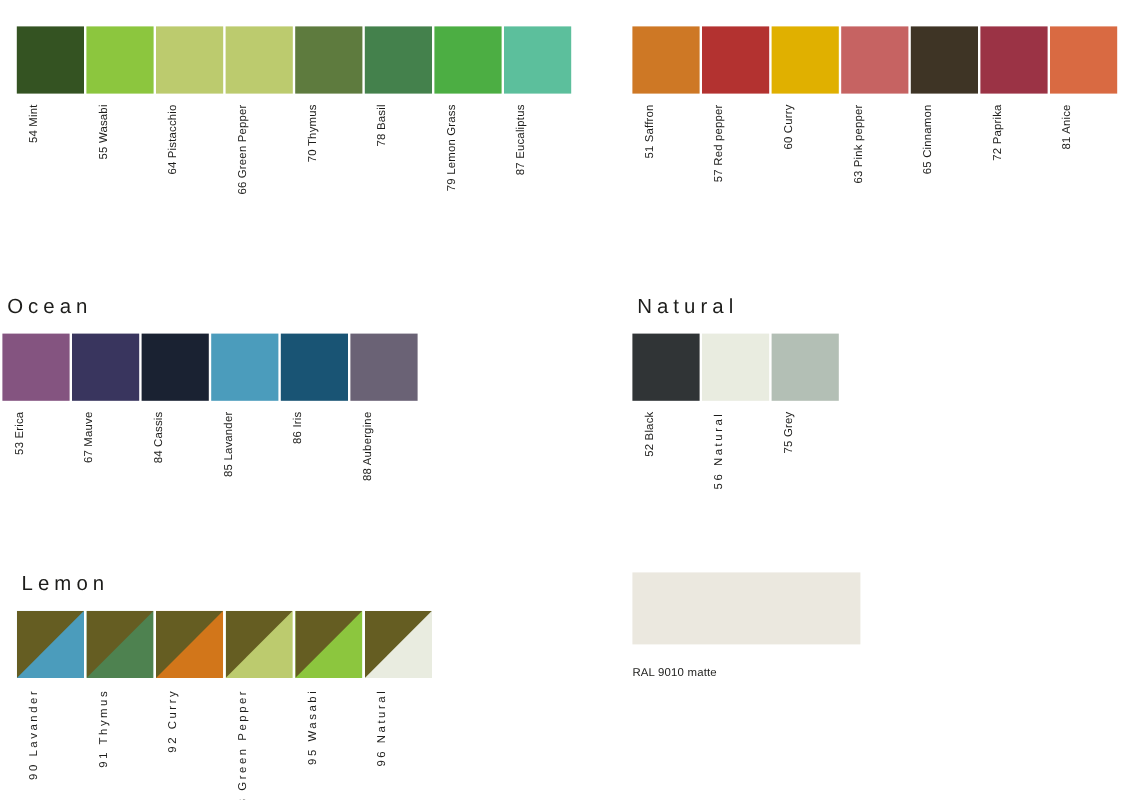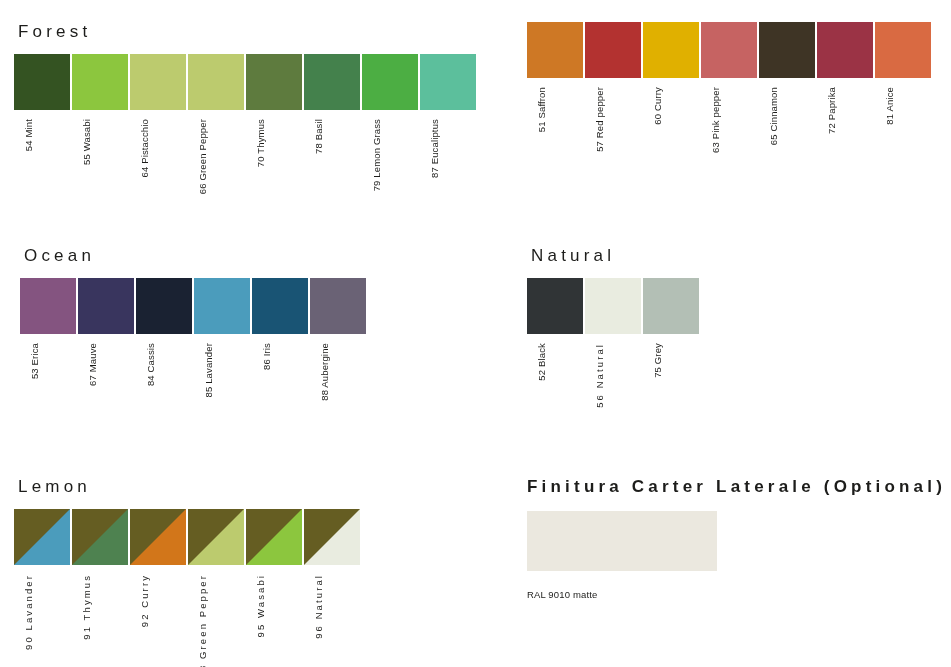--- a/index.html
+++ b/index.html
@@ -67,21 +67,21 @@
     margin-left: 9px;
   }
 
   .swatch-label.wide {
     letter-spacing: 2.1px;
   }
 
   
   #palette-forest  { left: 14px;  top: 22px; }
   #palette-desert  { left: 527px; top: 22px; }
-  #palette-ocean   { left: 20px;  top: 246px; }
+  #palette-ocean   { left: 2px;  top: 246px; }
   #palette-natural { left: 527px; top: 246px; }
   #palette-fusion  { left: 14px;  top: 477px; }
   #palette-finitura{ left: 527px; top: 477px; }
 
   #palette-forest .palette-title,
   #palette-desert .palette-title,
   #palette-ocean .palette-title,
   #palette-natural .palette-title,
   #palette-fusion .palette-title {
     margin-left: 4px;
@@ -103,21 +103,20 @@
     font-size: 9.5px;
     letter-spacing: 0.15px;
     margin-top: 18px;
     color: #1d1d1b;
   }
 </style>
 </head>
 <body>
 
 <section class="palette" id="palette-forest">
-  <h2 class="palette-title">Forest</h2>
   <div class="swatch-row">
       <div class="swatch-cell">
         <div class="swatch-chip" style="background: rgb(52, 83, 34);"></div>
         <div class="swatch-label">54 Mint</div>
       </div>
       <div class="swatch-cell">
         <div class="swatch-chip" style="background: rgb(140, 198, 62);"></div>
         <div class="swatch-label">55 Wasabi</div>
       </div>
       <div class="swatch-cell">
@@ -270,16 +269,15 @@
         <div class="swatch-chip">
           <div class="tri-base" style="background: rgb(233, 236, 224);"></div>
           <div class="tri-over" style="background: rgb(101, 93, 34); clip-path: polygon(0px 0px, 100% 0px, 0px 100%);"></div>
         </div>
         <div class="swatch-label wide">96 Natural</div>
       </div>
     </div>
 </section>
 
 <section class="palette" id="palette-finitura">
-  <h2 class="finitura-title">Finitura Carter Laterale (Optional)</h2>
   <div class="finitura-chip" style="background: rgb(235, 232, 223);"></div>
   <div class="finitura-caption">RAL 9010 matte</div>
 </section>
 
 </body></html>

